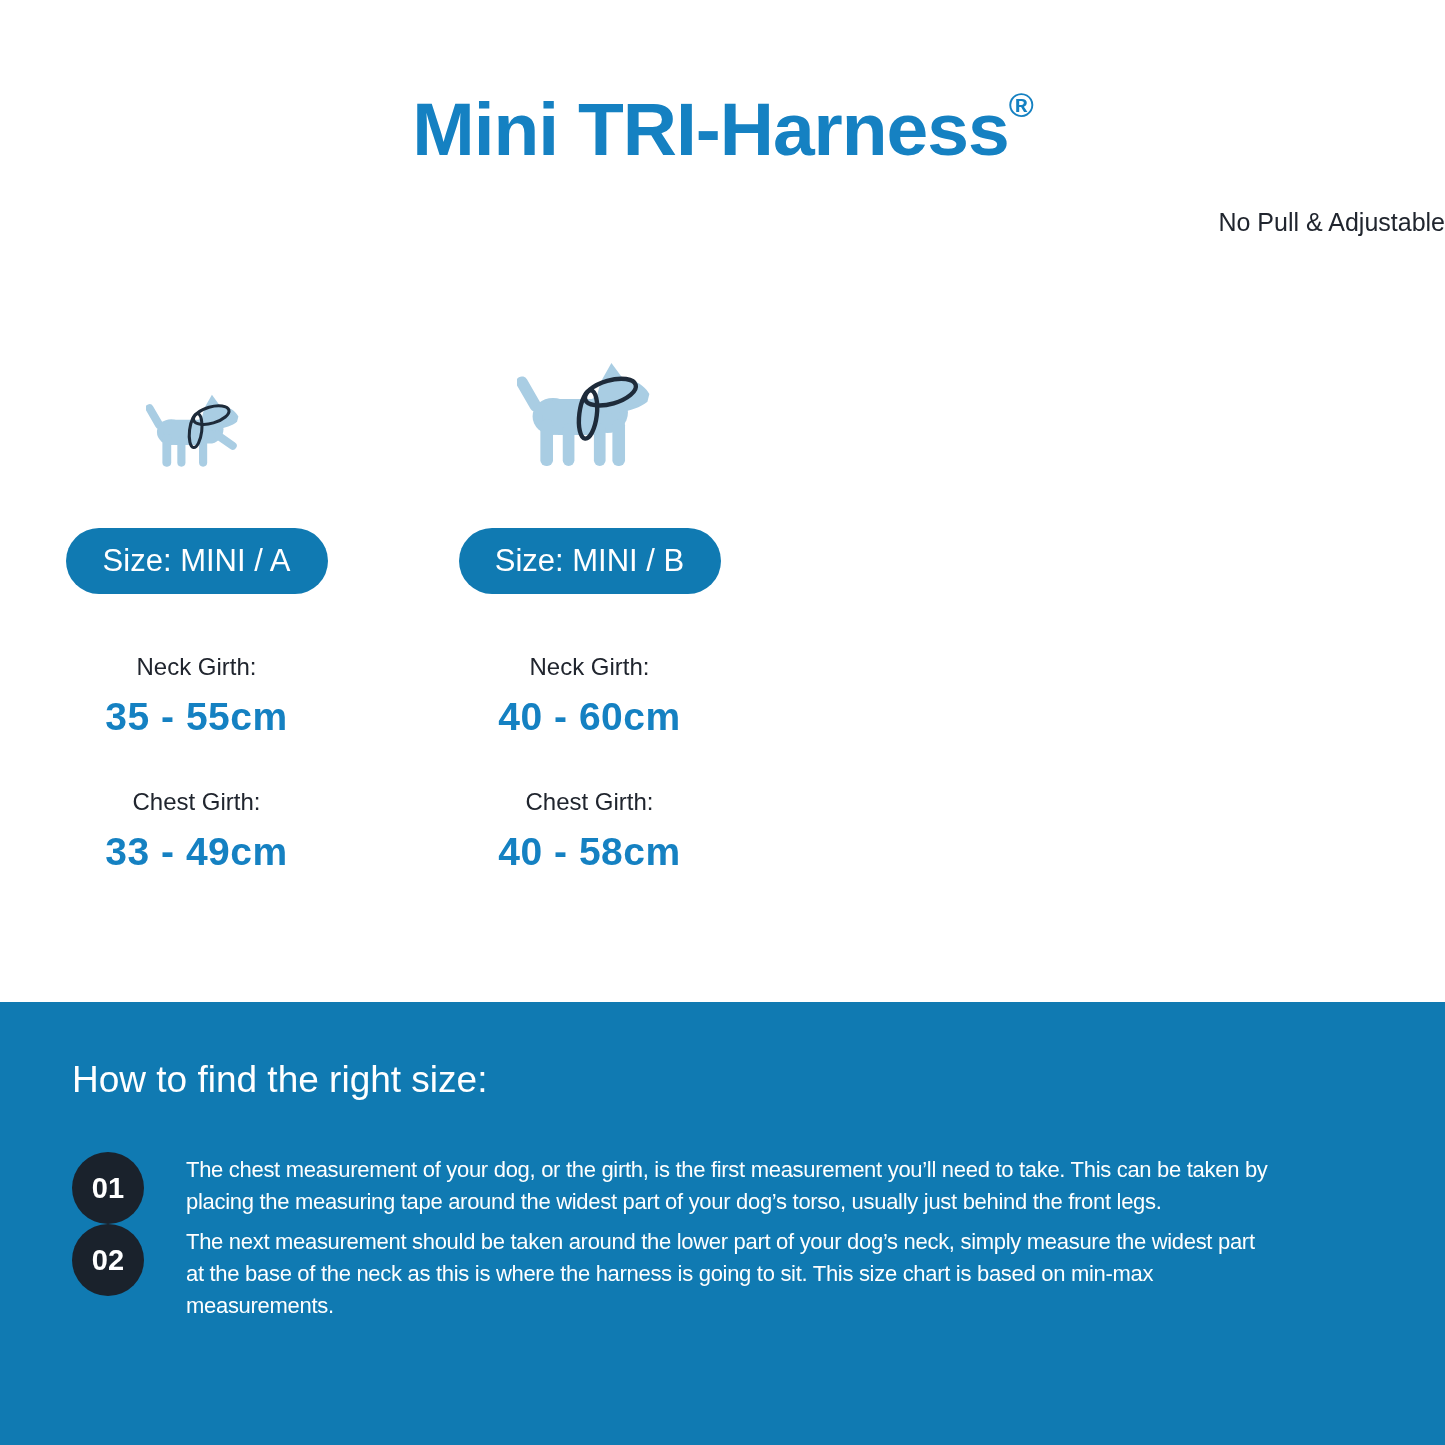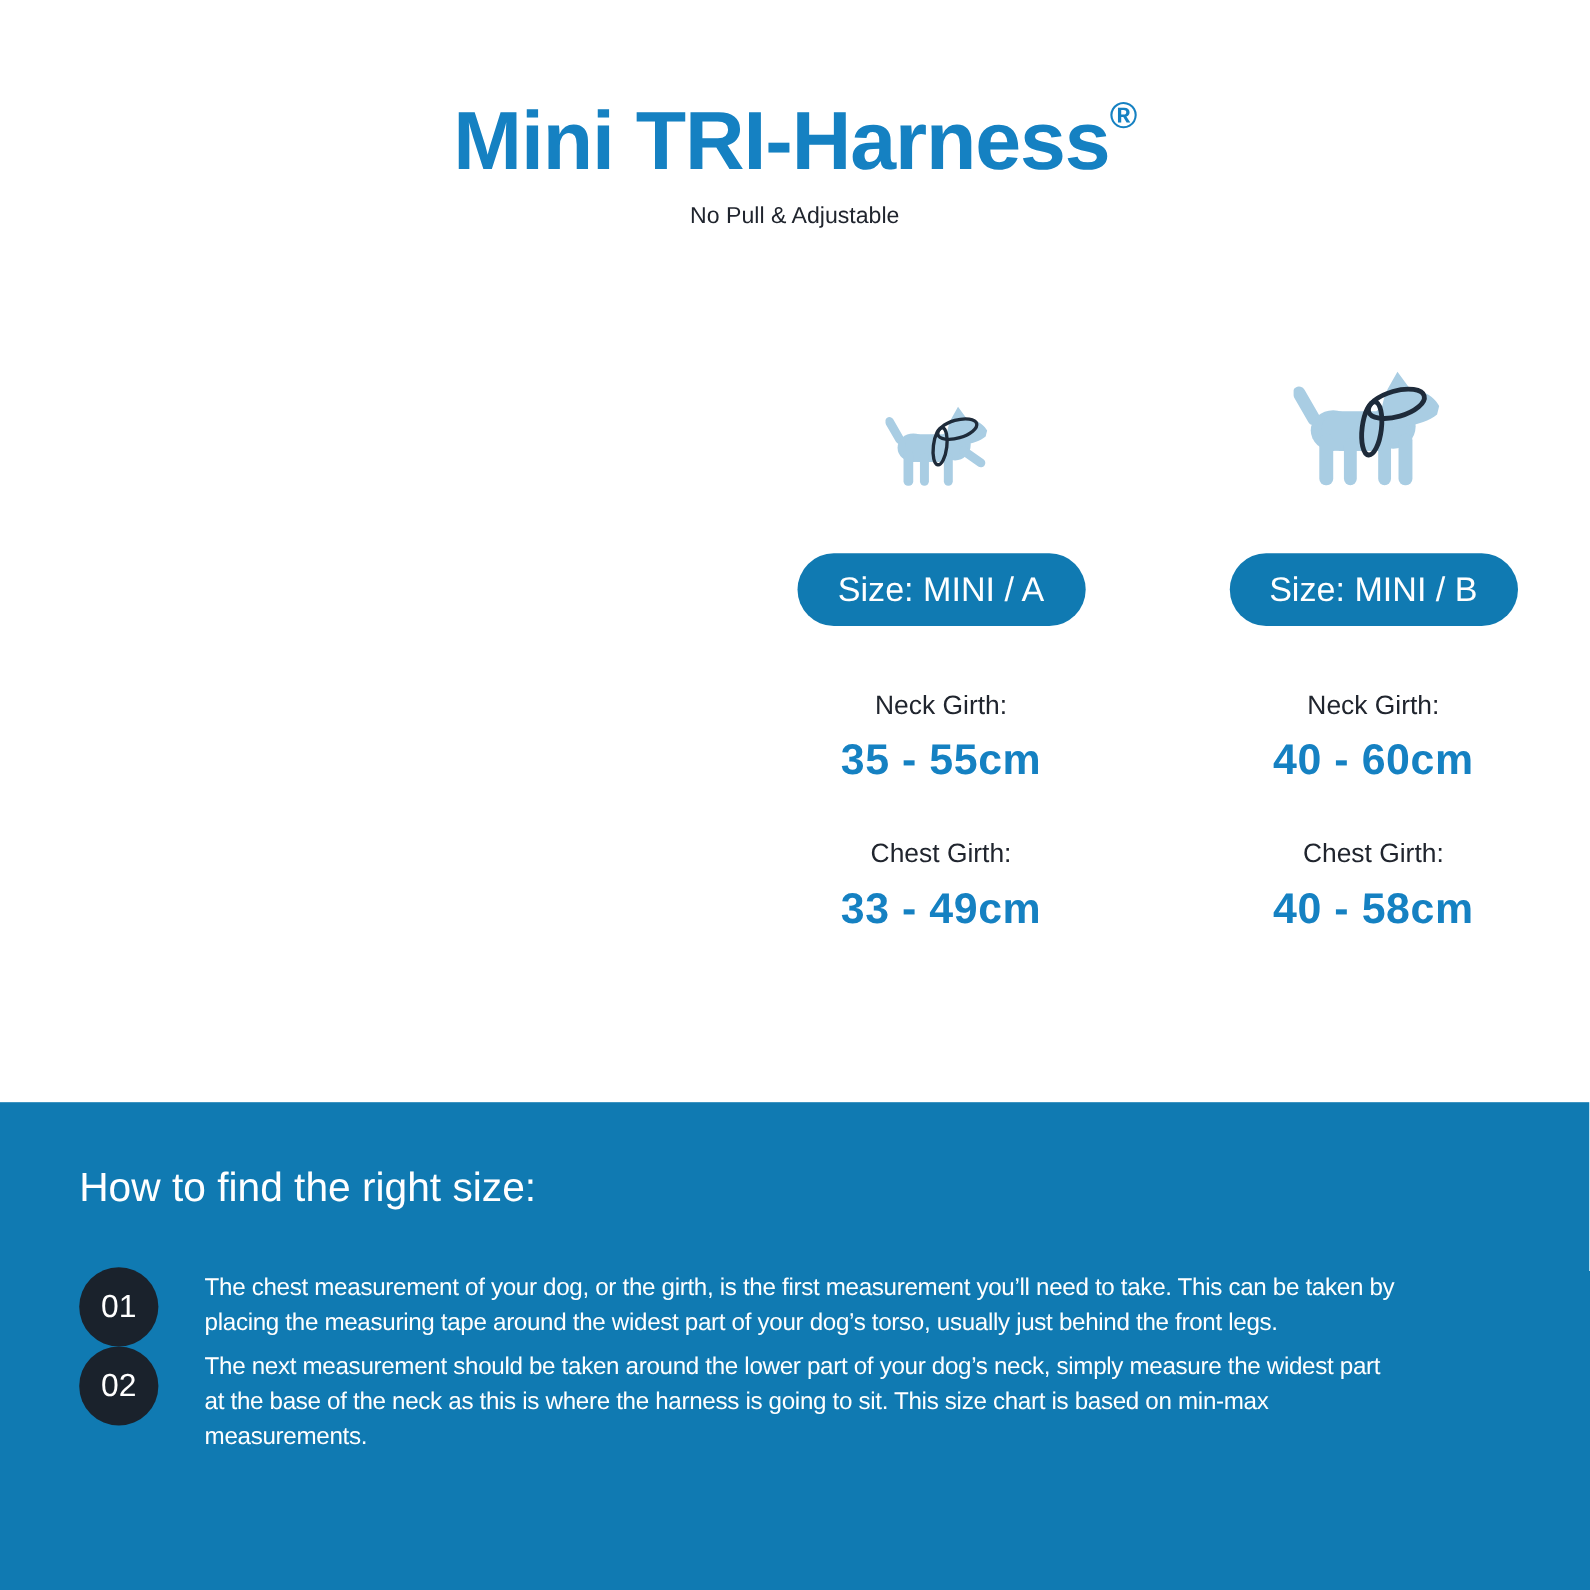--- a/index.html
+++ b/index.html
@@ -33,30 +33,31 @@
     font-weight:700;
     color:var(--accent-blue);
     letter-spacing:-1px;
   }
   .page-title sup{
     font-size:34px;
     vertical-align:38px;
     font-weight:700;
   }
   .page-subtitle{
-    margin-top:8px;
-    font-size:21px;
+    margin-top:32px;
+    font-size:25px;
     line-height:40px;
     font-weight:400;
     color:var(--ink);
+    text-align:right;
   }
   .size-columns{
     margin-top:112px;
     display:flex;
-    justify-content:flex-end;
+    justify-content:flex-start;
   }
   .size-col{
     width:393px;
     display:flex;
     flex-direction:column;
     align-items:center;
   }
   .dog-box{
     height:114px;
     display:flex;
@@ -118,21 +119,21 @@
   }
   .guide-step + .guide-step{}
   .step-number{
     flex:0 0 auto;
     width:72px;
     height:72px;
     border-radius:50%;
     background:var(--step-circle-dark);
     color:#ffffff;
     font-size:29px;
-    font-weight:400;
+    font-weight:700;
     display:flex;
     align-items:center;
     justify-content:center;
   }
   .step-text{
     margin-left:42px;
     font-size:22px;
     line-height:32px;
     letter-spacing:-0.3px;
     font-weight:400;

